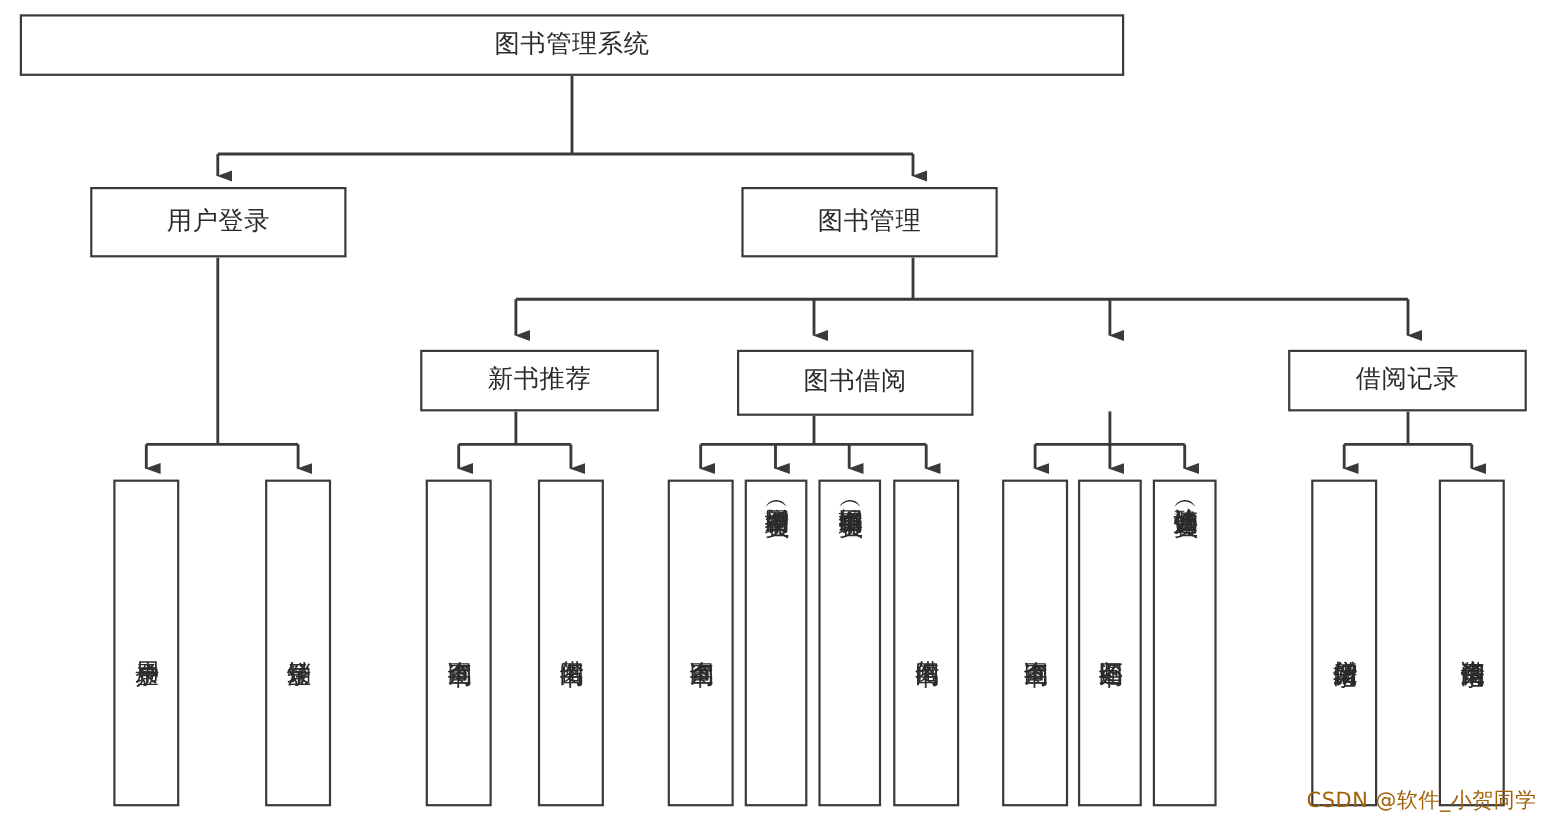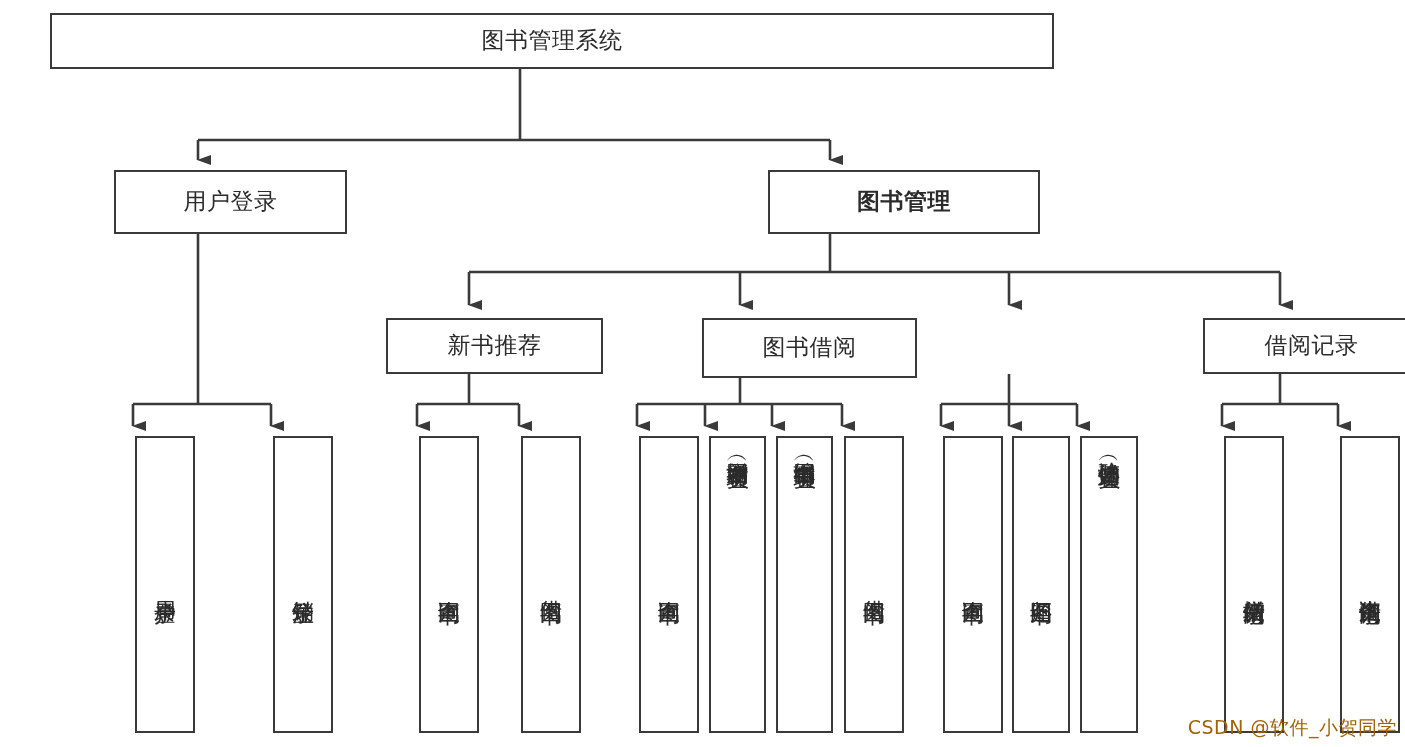--- a/index.html
+++ b/index.html
@@ -30,21 +30,20 @@
   }
   .node {
     position: absolute;
     box-sizing: border-box;
     background: #ffffff;
     border: 2.5px solid #3a3a3a;
     display: flex;
     align-items: center;
     justify-content: center;
     color: #2b2b2b;
-    margin-left: 32px;
   }
   .node.horizontal {
     font-size: 23px;
     line-height: 1.1;
     letter-spacing: 0.5px;
     white-space: nowrap;
   }
   .node.vertical {
     align-items: flex-start;
     justify-content: center;
@@ -133,25 +132,25 @@
   </svg>
 
   <div class="node horizontal" style="left:18px; top:13px; width:1004px; height:56px;">
     <span>图书管理系统</span>
   </div>
 
   <div class="node horizontal" style="left:82px; top:170px; width:233px; height:64px;">
     <span>用户登录</span>
   </div>
 
-  <div class="node horizontal" style="left:736px; top:170px; width:272px; height:64px;font-weight:bold;">
+  <div class="node horizontal" style="left:674px; top:170px; width:233px; height:64px;">
     <span>图书管理</span>
   </div>
 
-  <div class="node horizontal" style="left:354px; top:318px; width:217px; height:56px;">
+  <div class="node horizontal" style="left:382px; top:318px; width:217px; height:56px;">
     <span>新书推荐</span>
   </div>
 
   <div class="node horizontal" style="left:670px; top:318px; width:215px; height:60px;">
     <span>图书借阅</span>
   </div>
 
 
   <div class="node horizontal" style="left:1171px; top:318px; width:217px; height:56px;">
     <span>借阅记录</span>

